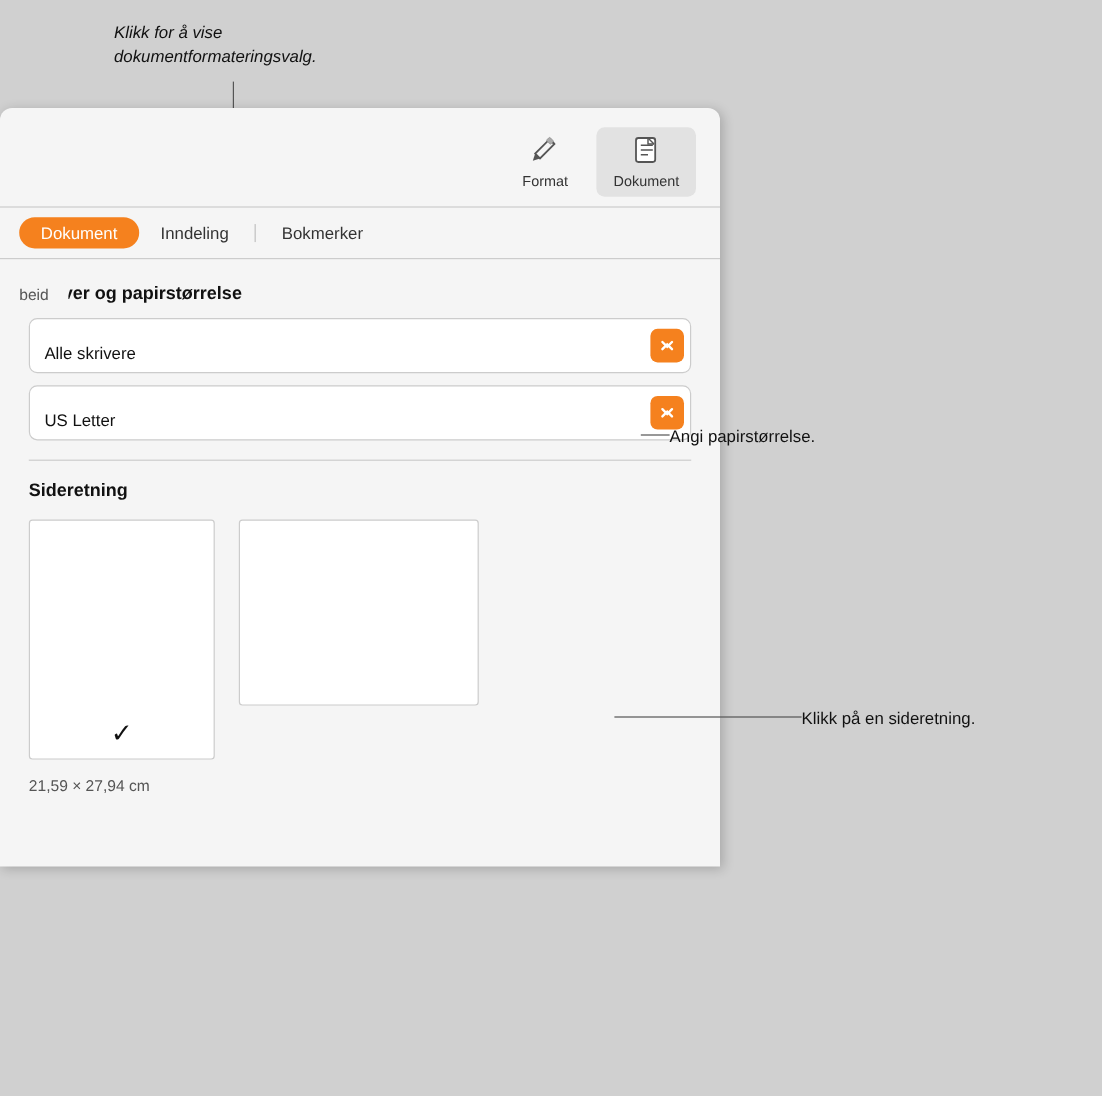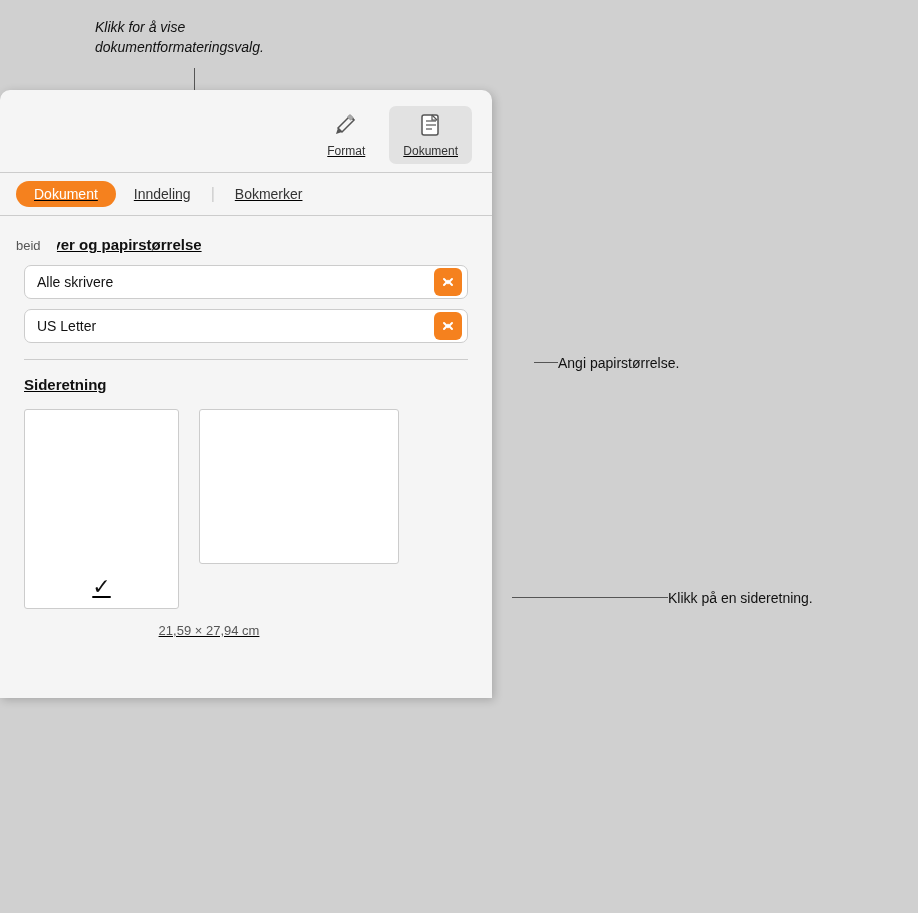--- a/index.html
+++ b/index.html
@@ -29,26 +29,25 @@
       left: 194px;
       width: 1px;
       height: 90px;
       background: #555;
     }
 
     .panel {
       position: absolute;
       top: 90px;
       left: 0px;
-      width: 492px;
+      width: 600px;
       background: #f5f5f5;
       border-radius: 10px 10px 0 0;
       box-shadow: 2px 2px 10px rgba(0,0,0,0.2);
       padding-bottom: 40px;
-      text-decoration: underline;
     }
 
     
     .toolbar {
       display: flex;
       justify-content: flex-end;
       align-items: flex-end;
       padding: 16px 20px 8px 20px;
       gap: 10px;
       border-bottom: 1px solid #ccc;
@@ -121,21 +120,21 @@
       margin-bottom: 12px;
     }
 
     .select-wrapper {
       position: relative;
       margin-bottom: 10px;
     }
 
     .select-wrapper select {
       width: 100%;
-      padding: 8px 48px 8px 12px;
+      padding: 20px 48px 8px 12px;
       border: 1px solid #ccc;
       border-radius: 7px;
       background: #fff;
       font-size: 14px;
       color: #111;
       appearance: none;
       -webkit-appearance: none;
       cursor: pointer;
       outline: none;
     }
@@ -249,21 +248,20 @@
       left: 512px;
       width: 156px;
       height: 1px;
       background: #555;
     }
 
     .page-dimensions {
       font-size: 13px;
       color: #555;
       margin-top: 14px;
-      text-align: center;
       width: 370px;
     }
   </style>
 </head>
 <body>
 
 <div class="tooltip-text">
   <span>Klikk for å vise</span><br>
   <span>dokumentformateringsvalg.</span>
 </div>

